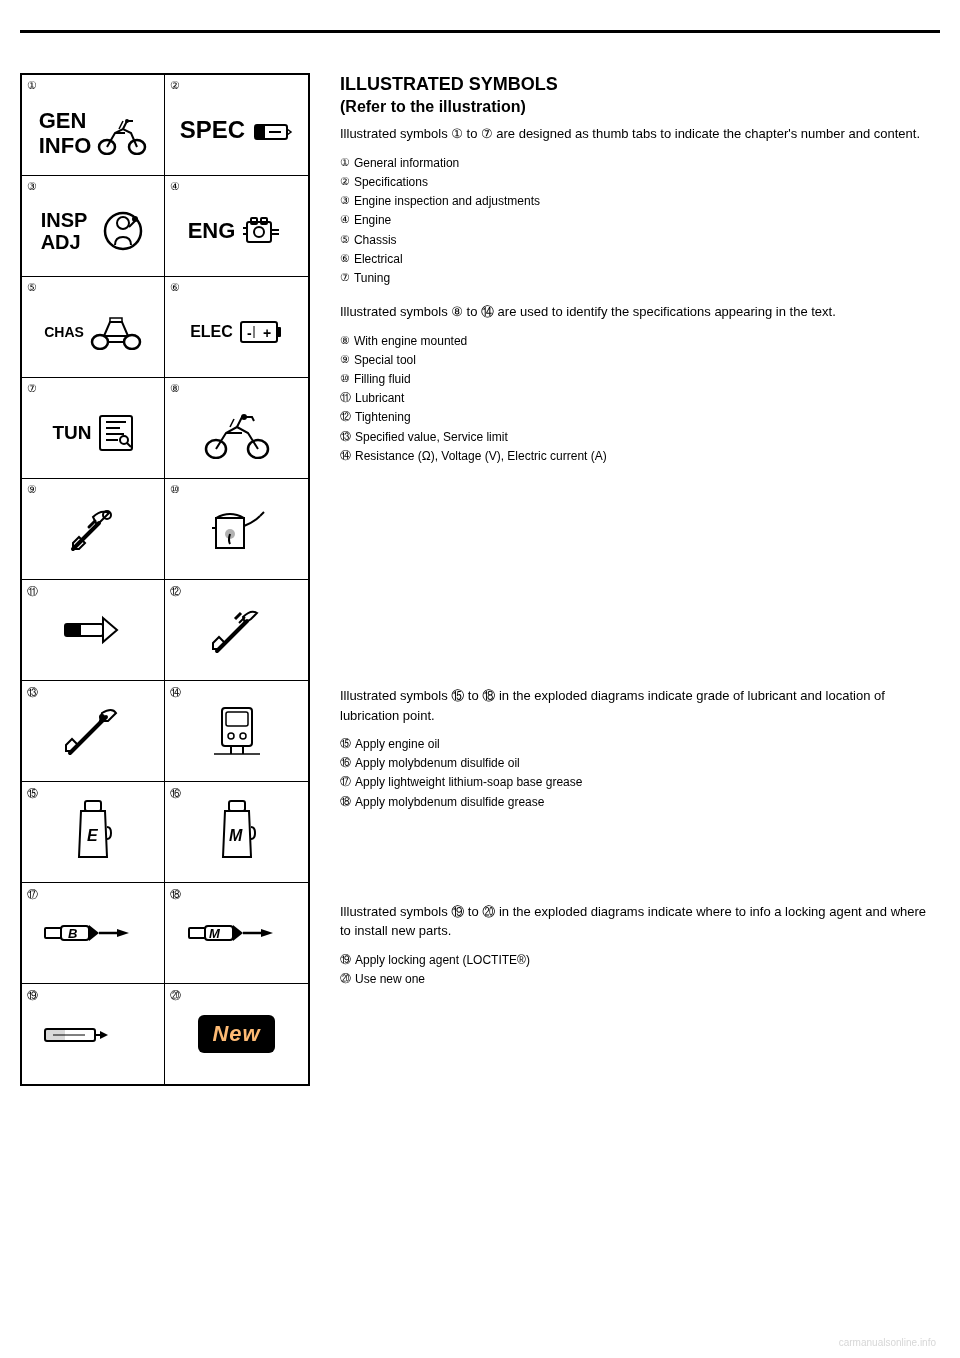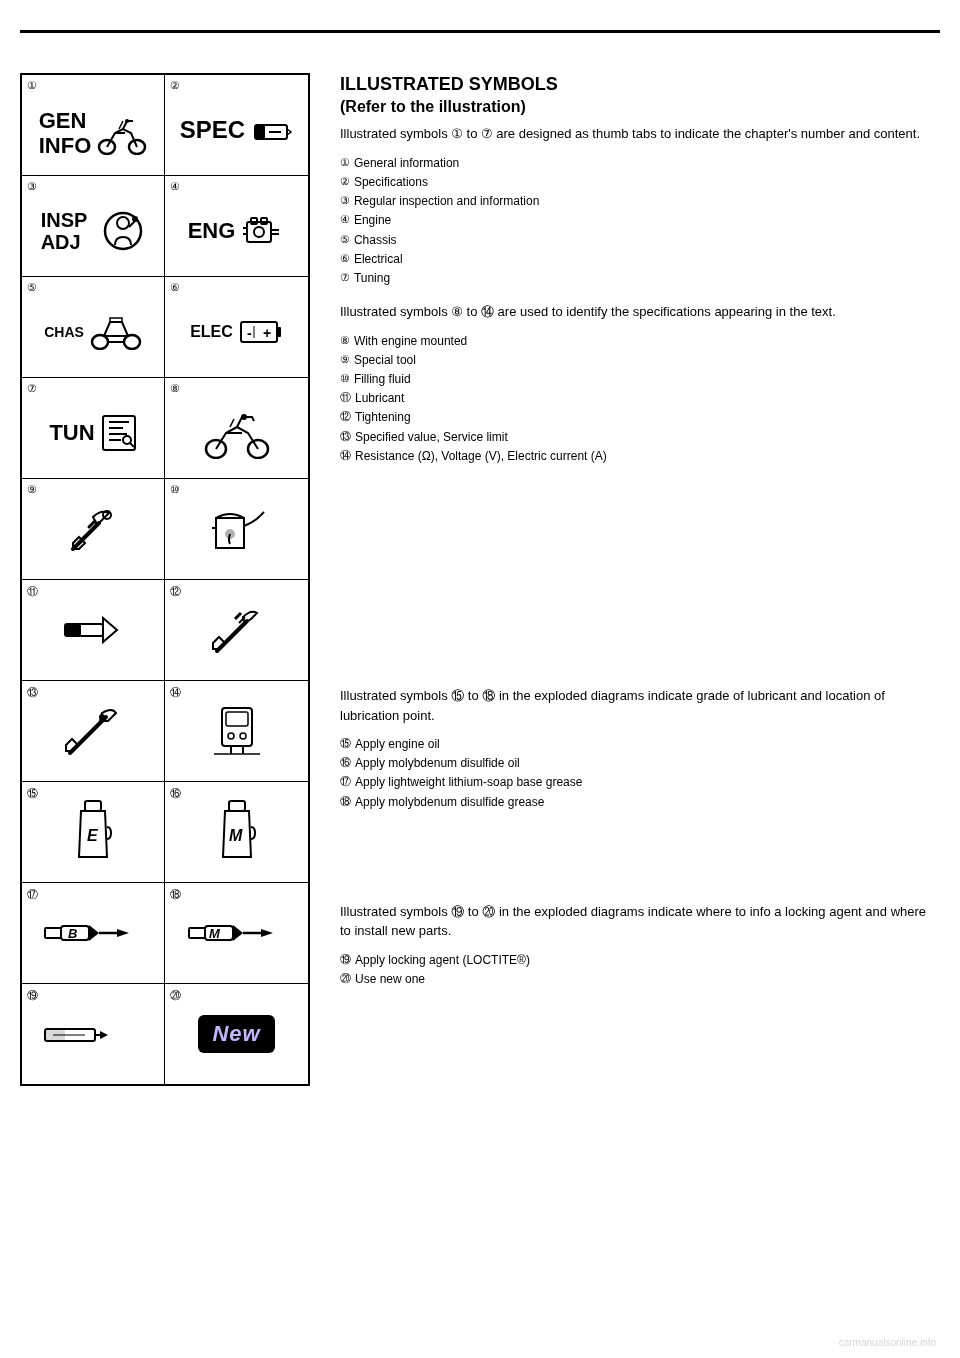--- a/index.html
+++ b/index.html
@@ -98,29 +98,29 @@
 
     
     .elec-text {
       font-size: 16px;
       font-weight: bold;
       margin-right: 6px;
     }
 
     
     .tun-text {
-      font-size: 22px;
+      font-size: 19px;
       font-weight: bold;
       margin-right: 6px;
     }
 
     
     .new-badge {
       background: #000;
-      color: #c4b5fd;
+      color: #fdba74;
       font-size: 22px;
       font-weight: bold;
       font-style: italic;
       padding: 6px 14px;
       border-radius: 6px;
       letter-spacing: 1px;
     }
 
     
     .text-content {
@@ -474,21 +474,21 @@
       <div class="list-item">
           <span class="circle-num">①</span>
           <span>General information</span>
         </div>
       <div class="list-item">
           <span class="circle-num">②</span>
           <span>Specifications</span>
         </div>
       <div class="list-item">
           <span class="circle-num">③</span>
-          <span>Regular inspection and information</span>
+          <span>Engine inspection and adjustments</span>
         </div>
       <div class="list-item">
           <span class="circle-num">④</span>
           <span>Engine</span>
         </div>
       <div class="list-item">
           <span class="circle-num">⑤</span>
           <span>Chassis</span>
         </div>
       <div class="list-item">

